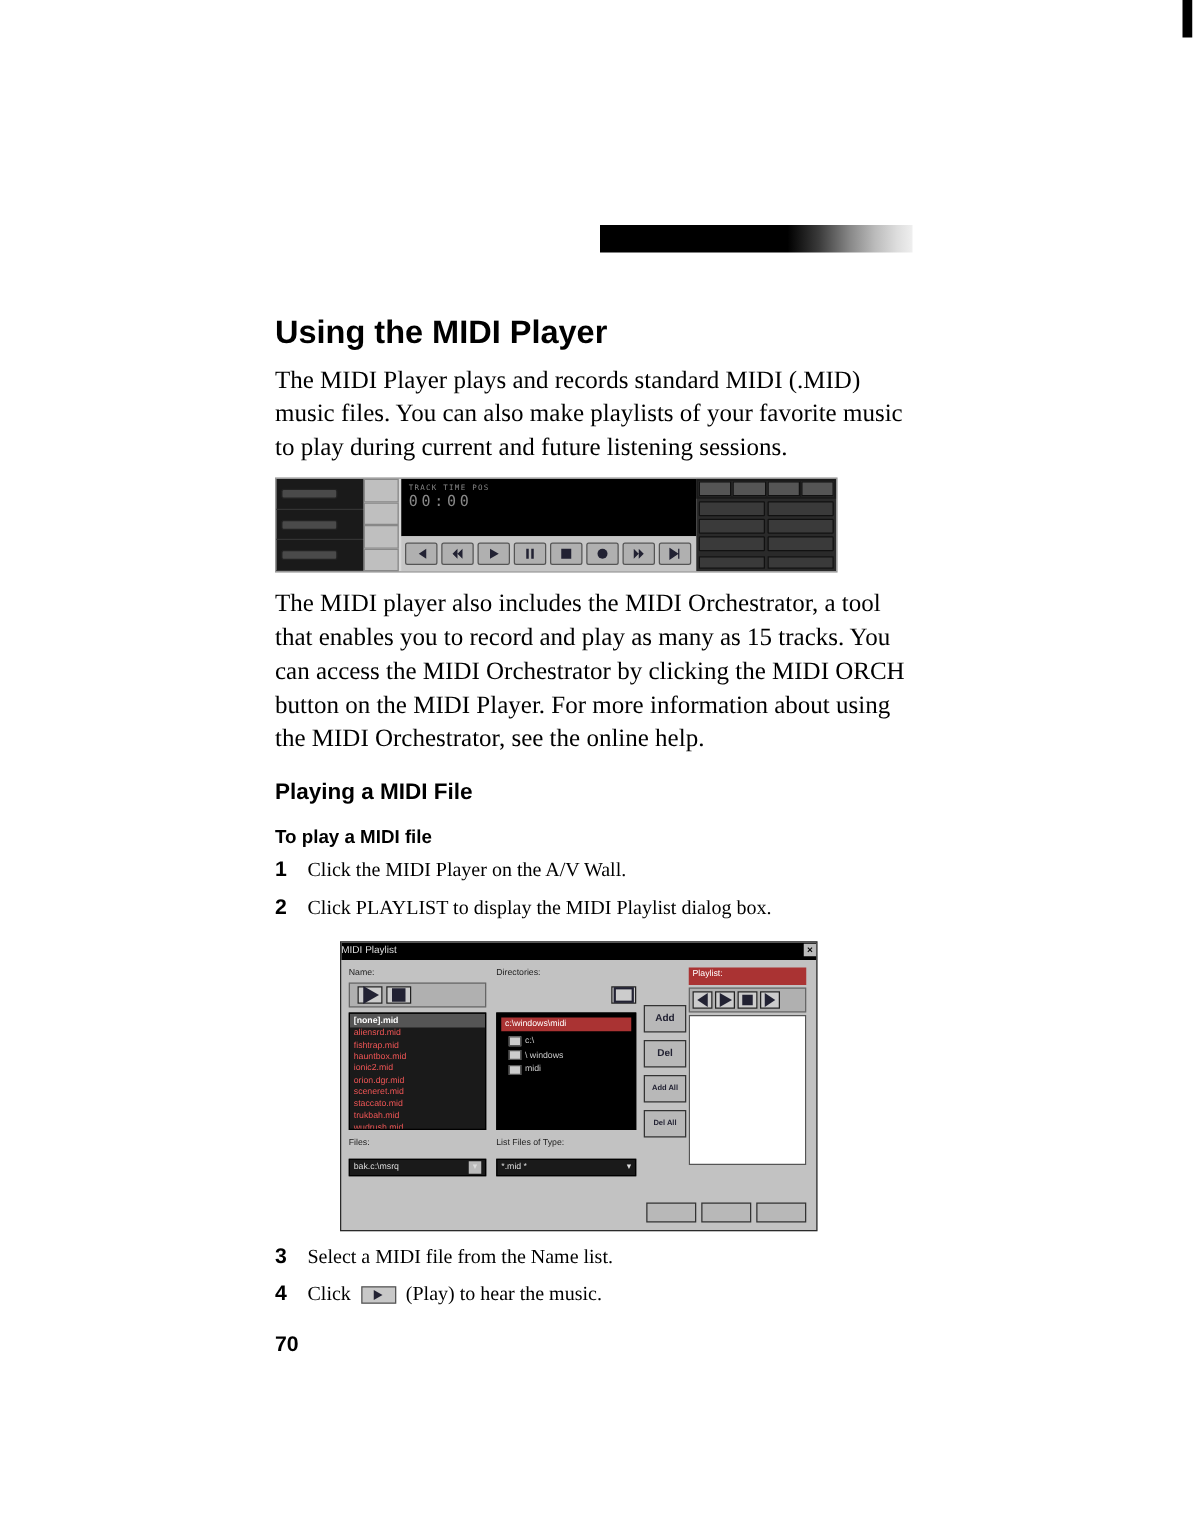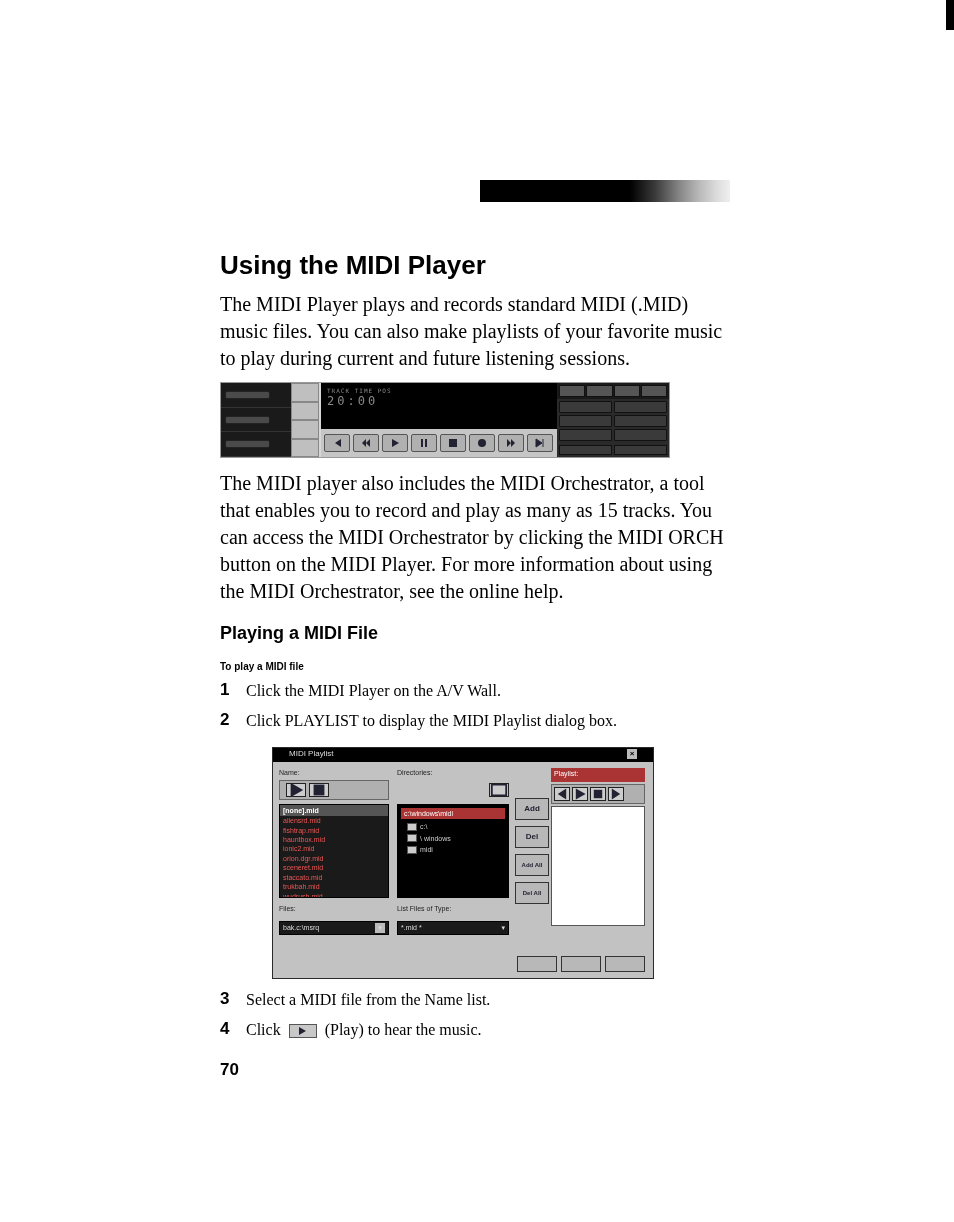--- a/index.html
+++ b/index.html
@@ -43,21 +43,21 @@
   h2 {
     font-family: Arial, Helvetica, sans-serif;
     font-weight: 700;
     font-size: 18px;
     margin-top: 18px;
     margin-bottom: 17px;
   }
   h3 {
     font-family: Arial, Helvetica, sans-serif;
     font-weight: 700;
-    font-size: 10px;
+    font-size: 15px;
     margin-top: 14px;
     margin-bottom: 8px;
   }
   p {
     font-size: 20px;
     line-height: 1.35;
     margin-bottom: 10px;
   }
 
   .figure1 {
@@ -118,21 +118,21 @@
 
   .figure2 {
     width: 382px;
     height: 232px;
     margin: 8px 0 10px 26px;
     background: #c2c2c2;
     position: relative;
     border: 1px solid #2a2a2a;
     overflow: hidden;
   }
-  .fig2-title { height: 14px; background: #000; color:#ddd; font-size:8px; padding:1px 16px; font-family: Arial, sans-serif; display:flex; justify-content:space-between;}
+  .fig2-title { height: 14px; background: #000; color:#ddd; font-size:8px; padding:1px 0; font-family: Arial, sans-serif; display:flex; justify-content:space-between;}
   .fig2-title .x { width:10px; height:10px; background:#bbb; color:#000; display:flex; align-items:center; justify-content:center; font-size:8px; font-weight:bold;}
   .fig2-body { position:absolute; top:14px; left:0; right:0; bottom:0; }
 
   .fig2-left-panel { position:absolute; left:6px; top:6px; width:110px; height:180px; }
   .fig2-label { font-size:7px; color:#222; margin-bottom:2px; font-family:Arial,sans-serif;}
   .fig2-transport { height:20px; background:#b0b0b0; border:1px solid #666; display:flex; align-items:center; gap:3px; padding:2px 6px;}
   .fig2-tool { width:20px; height:14px; background:#ccc; border:1px solid #222; display:flex; align-items:center; justify-content:center;}
   .fig2-listbox {
     margin-top:4px;
     height:94px;
@@ -215,21 +215,21 @@
           </div>
       </div>
       <div class="fig1-vstrip">
         <div></div>
           <div></div>
           <div></div>
           <div></div>
       </div>
       <div class="fig1-lcd">
         <span class="tiny">TRACK   TIME   POS</span>
-        <span class="tiny" style="font-size:12px; letter-spacing:3px;">20:00</span>
+        <span class="tiny" style="font-size:12px; letter-spacing:3px;">00:00</span>
       </div>
       <div class="fig1-toolbar">
         <div class="fig1-btn">
             <svg viewBox="0 0 10 10">
               <path d="M2 1v8M9 1L3 5l6 4z" fill="#223"></path>
             </svg>
           </div>
         <div class="fig1-btn">
             <svg viewBox="0 0 10 10">
               <path d="M5 1L1 5l4 4zM9 1L5 5l4 4z" fill="#223"></path>

